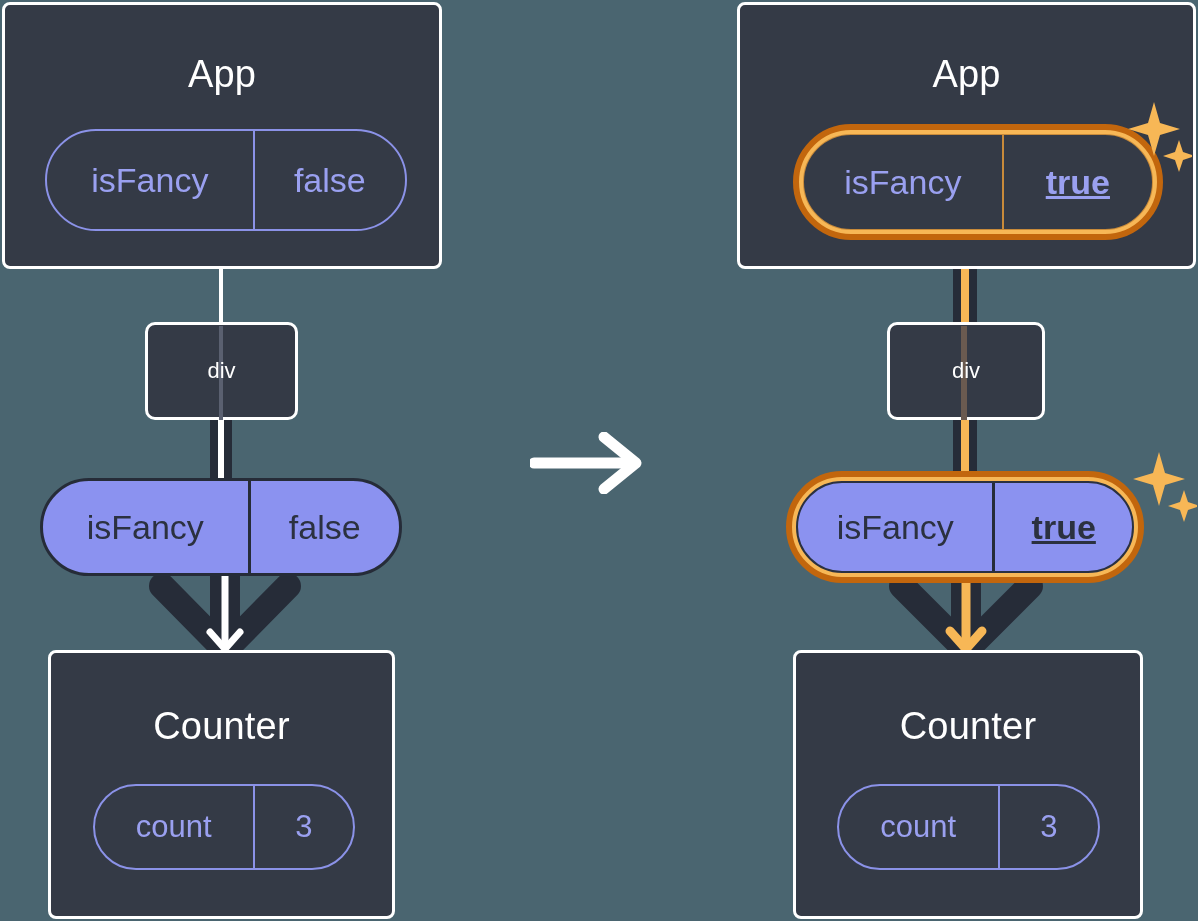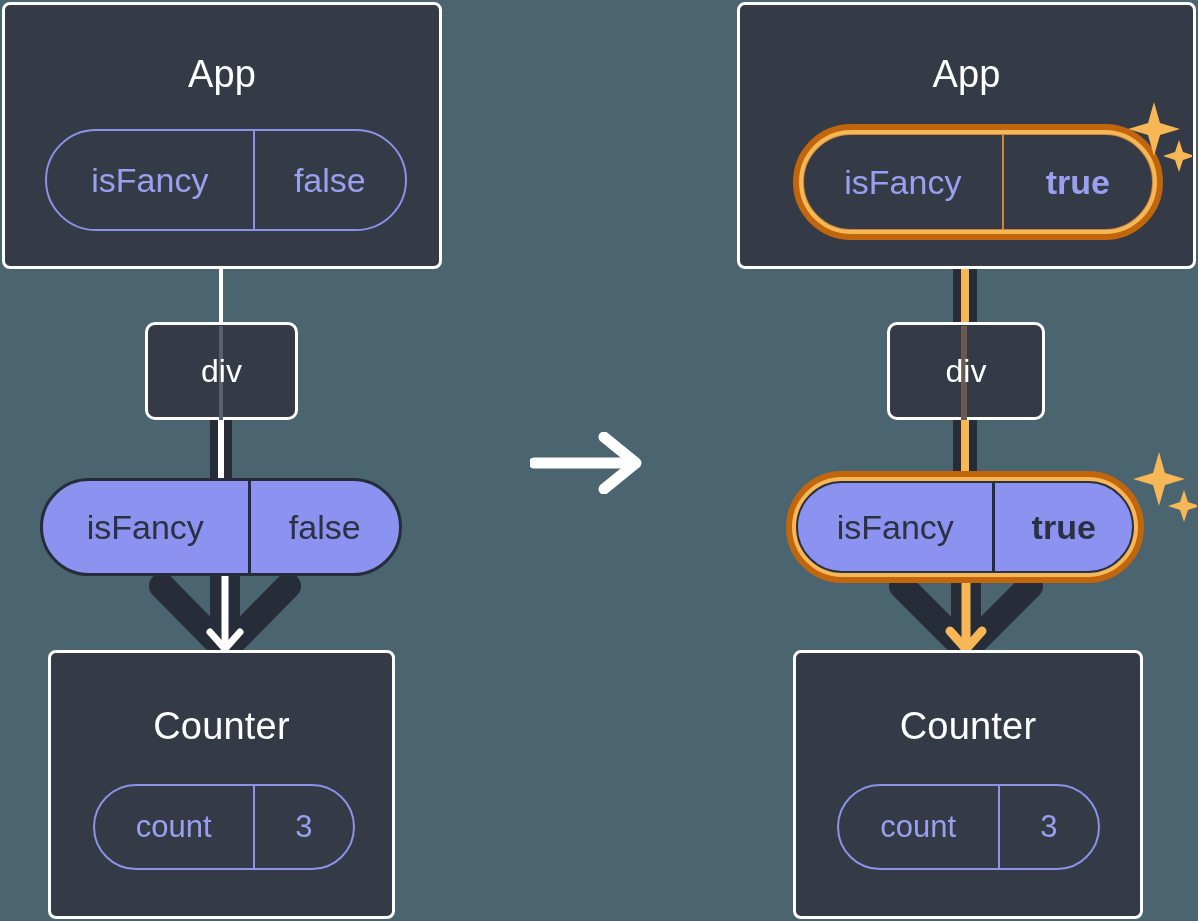--- a/index.html
+++ b/index.html
@@ -40,21 +40,21 @@
   .divbox {
     position: absolute;
     background: #343a46;
     border: 3px solid #ffffff;
     border-radius: 10px;
     box-sizing: border-box;
     display: flex;
     align-items: center;
     justify-content: center;
     color: #ffffff;
-    font-size: 32px;
+    font-size: 22px;
   }
   .divbox span { position: relative; z-index: 3; }
 
   
   .pill {
     position: absolute;
     box-sizing: border-box;
     display: flex;
     align-items: stretch;
     border-radius: 999px;
@@ -77,21 +77,21 @@
 
   
   .pill-filled {
     border: 3px solid #262c38;
     background: #8b92f0;
   }
   .pill-filled .cell { color: #2b3140; font-size: 34px; }
   .pill-filled .cell.value { border-left: 3px solid #262c38; }
 
   
-  .cell.bold { font-weight: bold; }
+  .cell.bold { font-weight: bold; text-decoration: underline; }
 
   
   .ring {
     position: absolute;
     box-sizing: border-box;
     border-radius: 999px;
     border: 7px solid #c2660d;
     pointer-events: none;
   }
   .ring::after {

